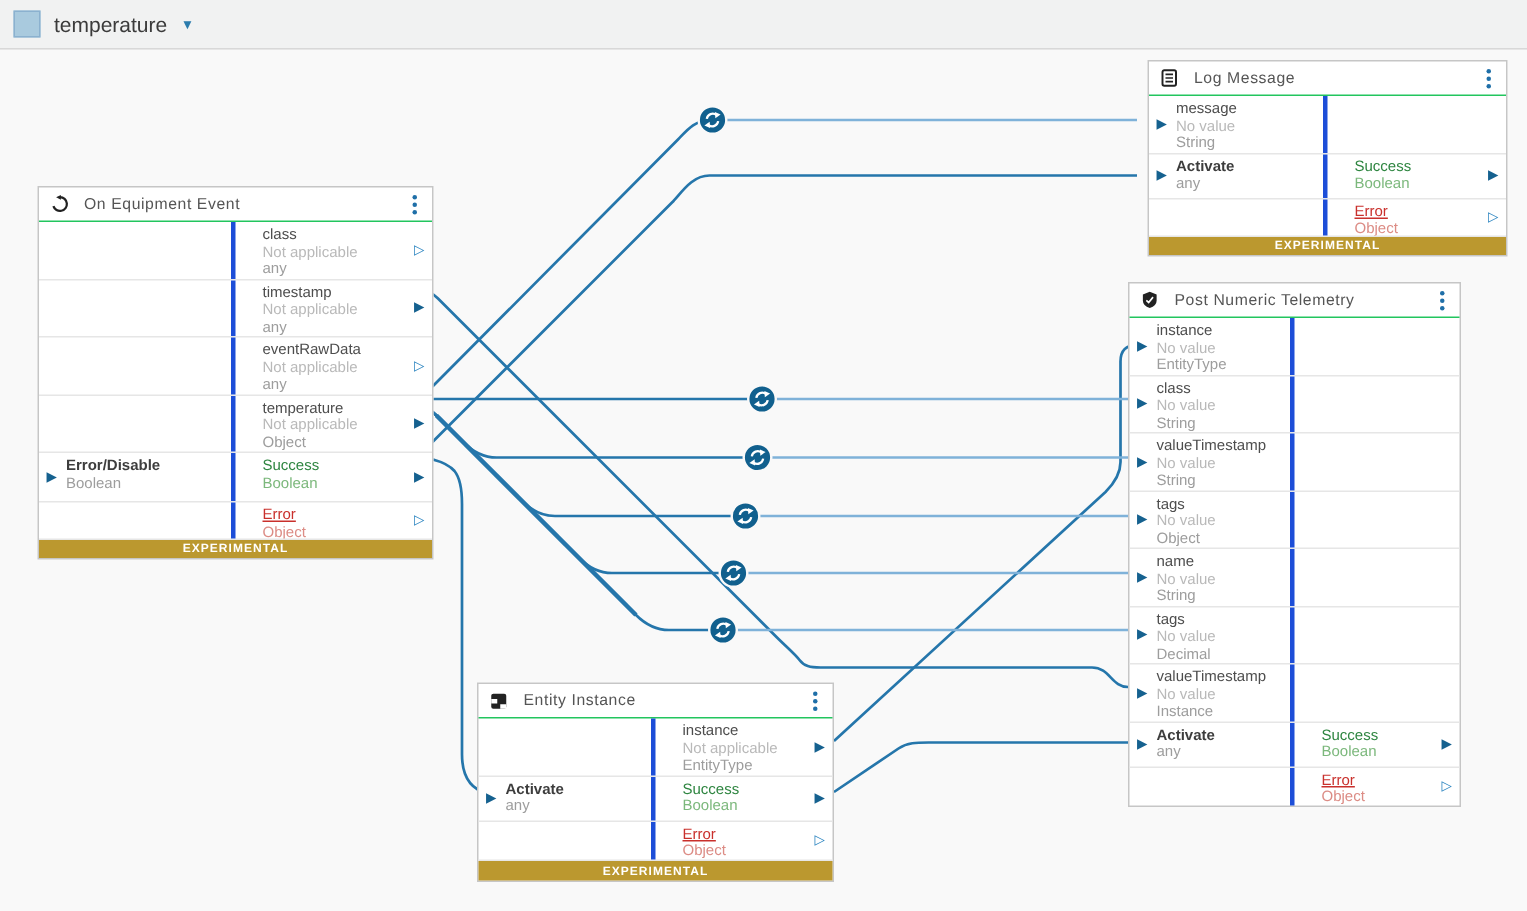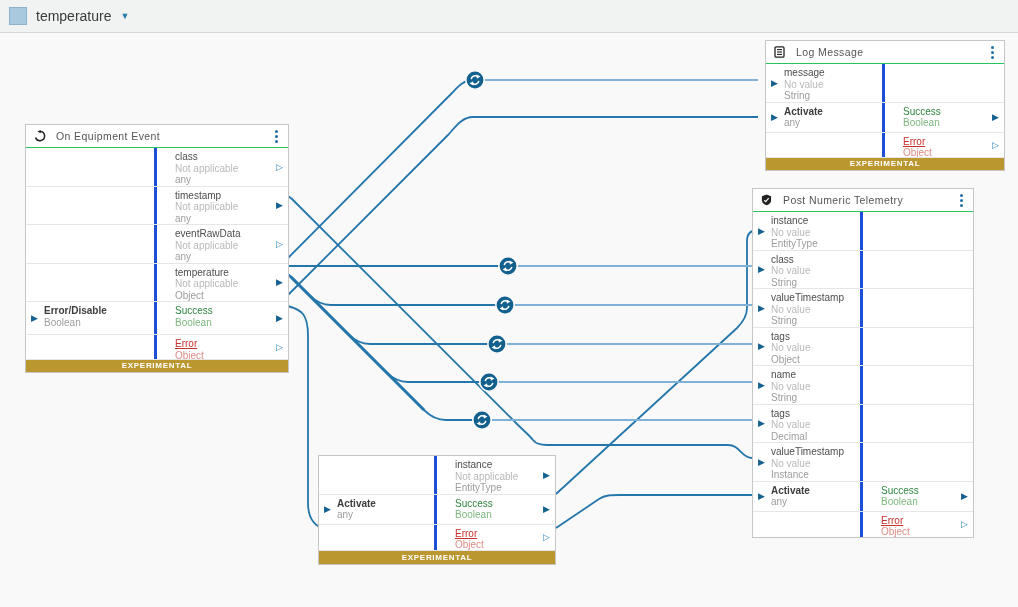--- a/index.html
+++ b/index.html
@@ -330,20 +330,35 @@
       <div class="cell cl"></div>
     <div class="cell err">
       <div class="pname">Error</div>
       <div class="ptype">Object</div>
       <span class="port out hollow"></span>
     </div>
     </div>
 </div>
 
 <div class="node" style="left:318px;top:455px;width:238px;">
+  <div class="node-header">
+    <span class="nicon">
+      <svg width="11" height="11" viewBox="0 0 11 11">
+          <rect x="0.5" y="0.5" width="10" height="10" rx="1.4" fill="#222"></rect>
+          <rect x="0.5" y="4" width="4" height="3" fill="#fff"></rect>
+          <rect x="6.5" y="7.5" width="4" height="3" fill="#fff"></rect>
+        </svg>
+    </span>
+    <span class="ntitle">Entity Instance</span>
+    <span class="kebab">
+        <i></i>
+        <i></i>
+        <i></i>
+      </span>
+  </div>
   <div class="prow h38">
       <div class="cell cl"></div>
     <div class="cell">
       <div class="pname">instance</div>
       <div class="pval">Not applicable</div>
       <div class="ptype">EntityType</div>
       <span class="port out solid"></span>
     </div>
     </div>
   <div class="prow h30">

